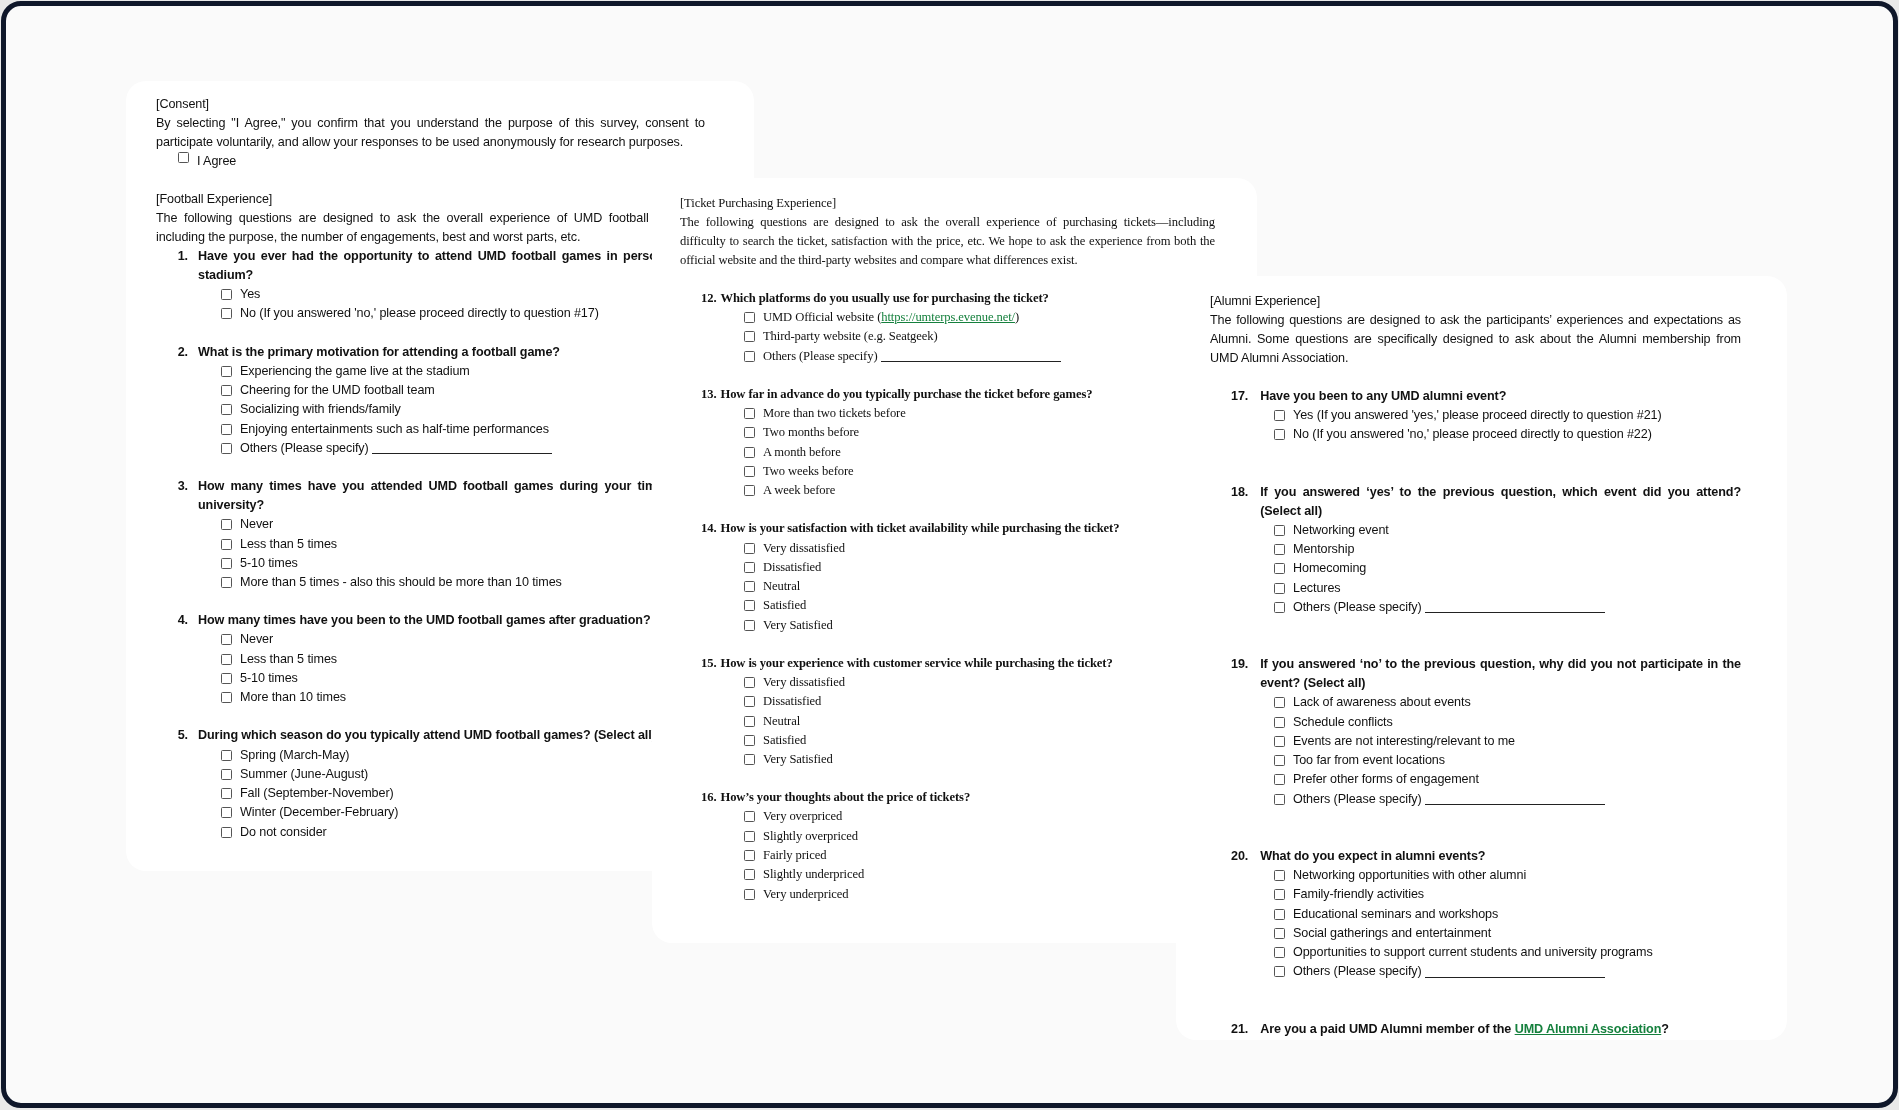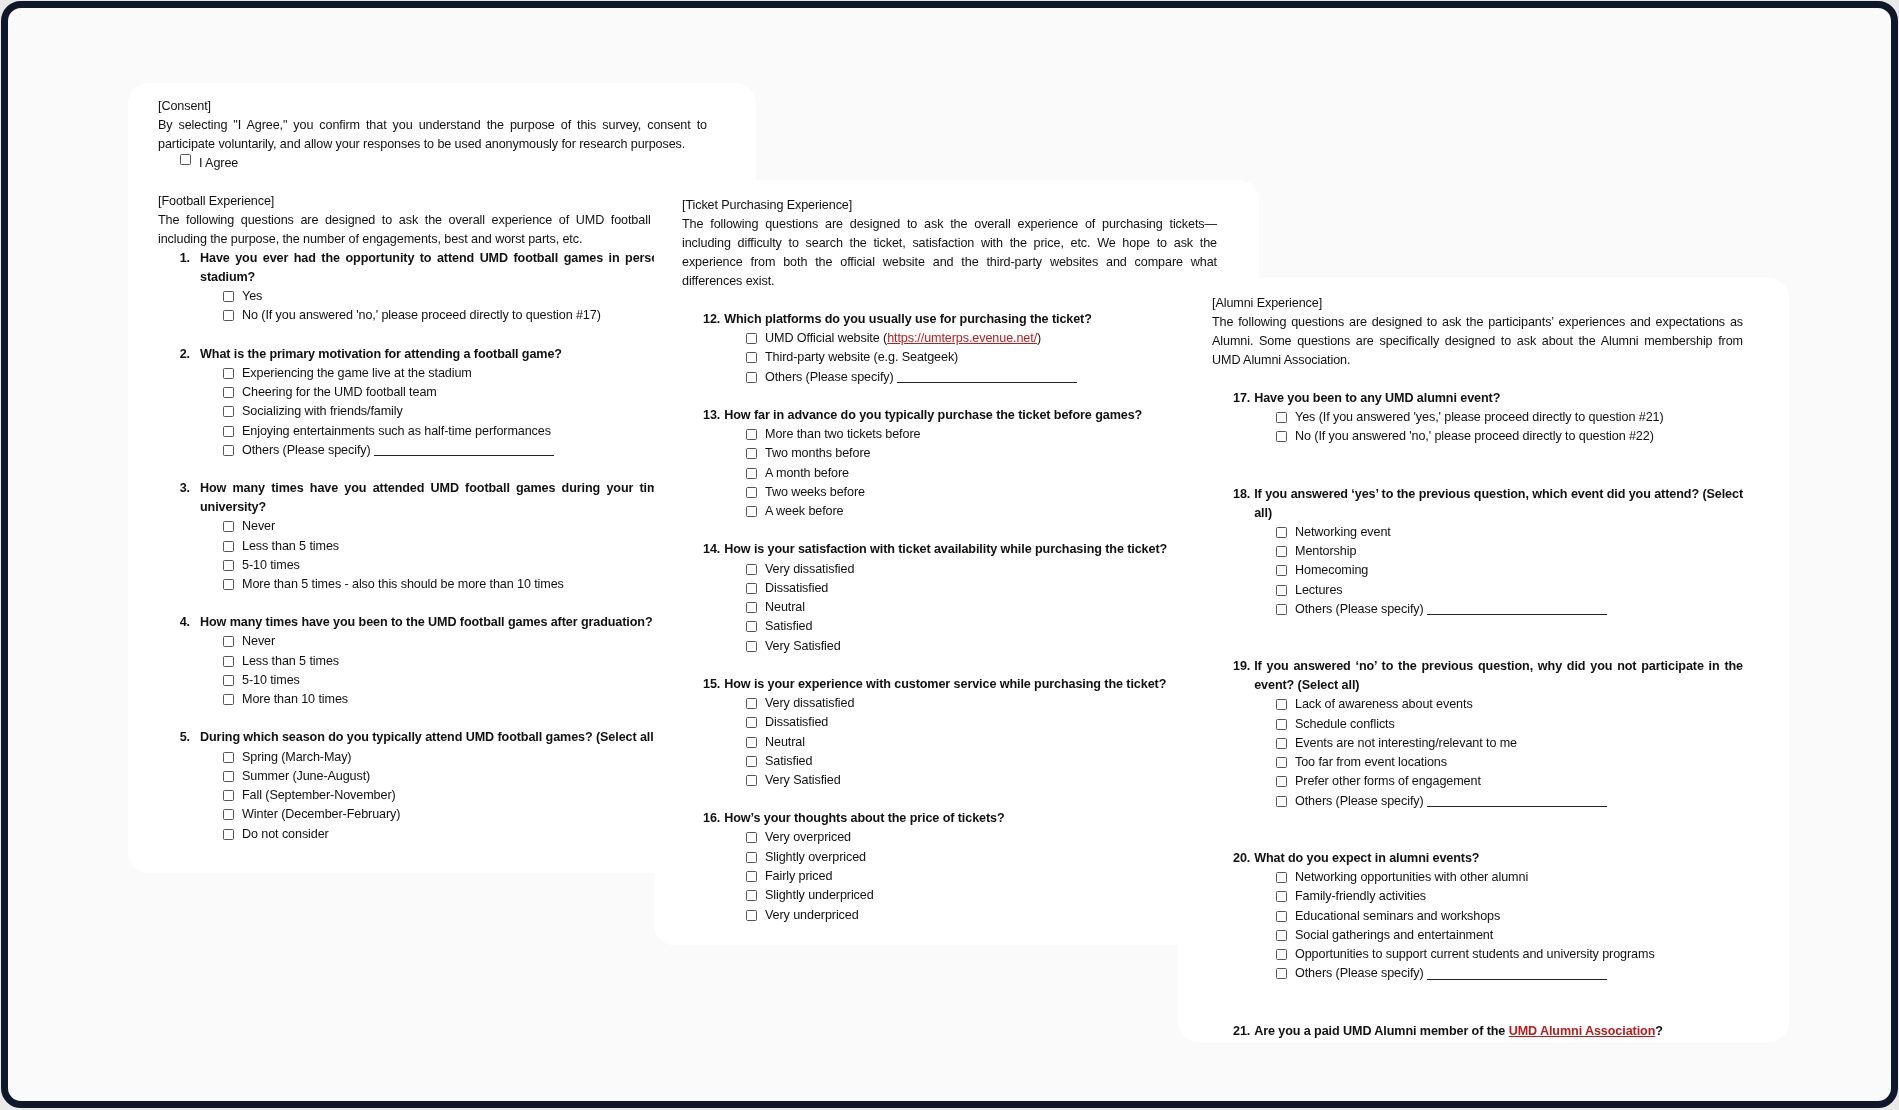--- a/index.html
+++ b/index.html
@@ -5,37 +5,37 @@
     * { box-sizing: border-box; margin: 0; padding: 0; }
     html, body {
       width: 1899px; height: 1110px; overflow: hidden;
       background: #e9e9e9;
       font-family: "Liberation Sans", "DejaVu Sans", sans-serif;
       color: #111;
     }
     .frame {
       position: absolute; left: 1px; top: 1px; width: 1897px; height: 1107px;
       background: #fafafa;
-      border: 7px solid #0f172a;
+      border: 5px solid #0f172a;
       border-radius: 20px;
       overflow: hidden;
     }
     .card {
       position: absolute;
       background: #ffffff;
       border-radius: 20px;
       overflow: hidden;
     }
     #card-consent   { left: 120px;  top: 75px;  width: 628px; height: 790px; z-index: 1; }
     #card-ticket    { left: 646px;  top: 172px; width: 605px; height: 765px; z-index: 2; }
     #card-alumni    { left: 1170px; top: 270px; width: 611px; height: 764px; z-index: 3; }
 
     .inner { position: absolute; font-size: 12.6px; line-height: 19px; letter-spacing: -0.1px; }
     #card-consent .inner { left: 30px; top: 14px; width: 549px; }
-    #card-ticket .inner  { left: 28px; top: 16px; width: 535px; }
+    #card-ticket .inner  { left: 28px; top: 16px; width: 535px; font-family: Liberation Serif, serif; }
     #card-alumni .inner  { left: 34px; top: 16px; width: 531px; }
 
     .sec-title { display: block; }
     .sec-desc { text-align: justify; text-align-last: left; }
 
     .agree-row { display: flex; align-items: flex-start; padding-left: 22px; height: 19px; }
 
     .q { margin-top: 19px; }
     .q.first { margin-top: 0; }
     .qhead { display: flex; font-weight: bold; }
@@ -44,34 +44,34 @@
 
     #card-consent .qnum { width: 42px; text-align: right; padding-right: 10px; }
     #card-consent .q .opts { padding-left: 65px; }
     #card-consent .q.first { margin-top: 0; }
 
     #card-ticket .qhead { padding-left: 21px; justify-content: flex-end; }
     #card-ticket .qnum { padding-right: 4px; }
     #card-ticket .opts { padding-left: 64px; }
 
     #card-alumni .qhead { padding-left: 21px; }
-    #card-alumni .qnum { padding-right: 4px; }
+    #card-alumni .qnum { padding-right: 12px; }
     #card-alumni .opts { padding-left: 64px; }
 
     .opt { display: flex; align-items: center; height: 19.3px; white-space: nowrap; }
     .cb {
       display: inline-block; width: 11px; height: 11px;
       border: 1.2px solid #555; border-radius: 1.5px;
       margin-right: 8px; background: #fff; flex: 0 0 auto;
     }
     .blank {
       display: inline-block; width: 180px; border-bottom: 1px solid #222;
       height: 12px; margin-left: 3px; vertical-align: baseline;
     }
-    a.link { color: #b91c1c; text-decoration: underline; }
+    a.link { color: #15803d; text-decoration: underline; }
     .spacer-big { height: 38px; }
   </style>
 </head>
 <body>
 
 <div class="frame">
 
   <div class="card" id="card-consent">
     <div class="inner">
       <span class="sec-title">[Consent]</span>

